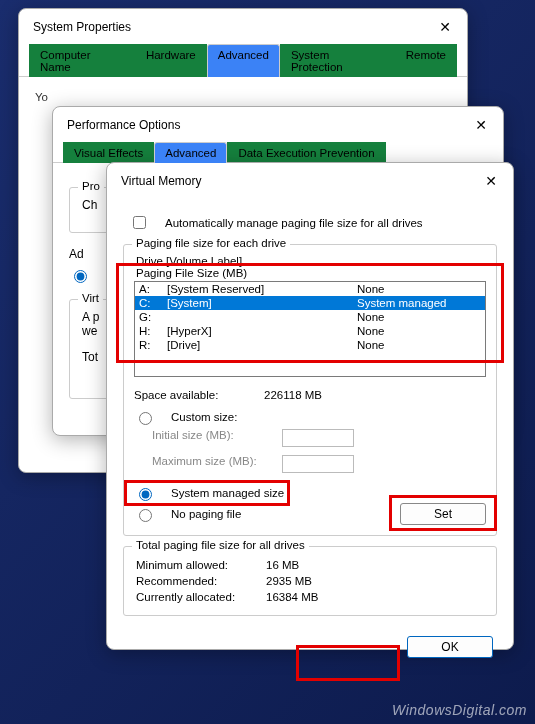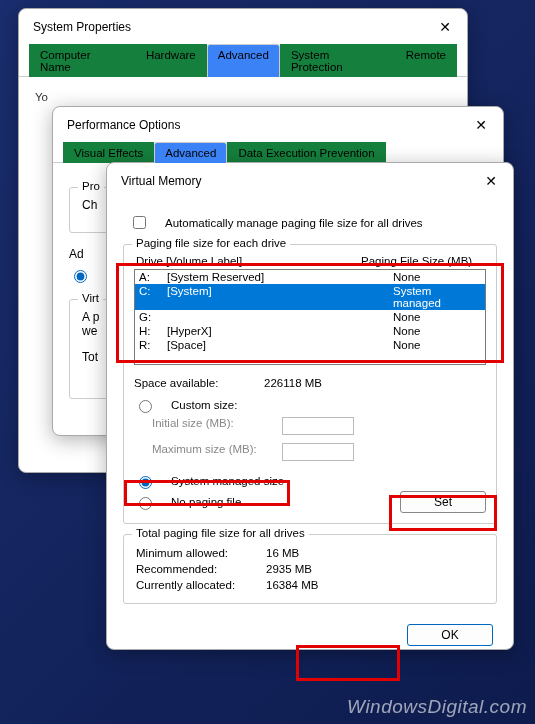--- a/index.html
+++ b/index.html
@@ -96,30 +96,31 @@
     height: 96px;
     width: 100%;
     overflow: hidden;
     background: #fff;
     font-size: 11.5px;
   }
   .drive-header {
     display: flex;
     font-size: 11.5px;
     padding: 0 2px 2px 2px;
+    flex-direction: column;
   }
   .drive-header .col1 { width: 225px; }
   .drive-row {
     display: flex;
     padding: 1px 4px;
   }
   .drive-row.selected { background: #0078d7; color: #fff; }
   .drive-row .c-letter { width: 28px; }
   .drive-row .c-label { width: 190px; }
-  .drive-row .c-size { flex: 1; margin-left: 36px; }
+  .drive-row .c-size { flex: 1; }
   .kv-row { display: flex; padding: 2px 0; font-size: 11.5px; }
   .kv-row .k { width: 130px; }
   .btn {
     background: #fdfdfd;
     border: 1px solid #888;
     border-radius: 3px;
     padding: 3px 16px;
     width: 86px;
     text-align: center;
     font-size: 12px;
@@ -142,21 +143,21 @@
   .hi-red {
     position: absolute;
     border: 3px solid #e30000;
     pointer-events: none;
   }
   .watermark {
     position: absolute;
     right: 8px;
     bottom: 6px;
     color: rgba(255,255,255,0.6);
-    font-size: 19px;
+    font-size: 14px;
     font-style: italic;
     letter-spacing: 0.5px;
   }
 </style>
 </head>
 <body>
 
 <div class="dialog" id="dlg-sys">
   <div class="titlebar">
     <span>System Properties</span>
@@ -237,21 +238,21 @@
             <span class="c-label"></span>
             <span class="c-size">None</span>
           </div>
           <div class="drive-row">
             <span class="c-letter">H:</span>
             <span class="c-label">[HyperX]</span>
             <span class="c-size">None</span>
           </div>
           <div class="drive-row">
             <span class="c-letter">R:</span>
-            <span class="c-label">[Space]</span>
+            <span class="c-label">[Drive]</span>
             <span class="c-size">None</span>
           </div>
         </div>
 
       <div style="height:10px"></div>
       <div class="kv-row">
         <span class="k">Space available:</span>
         <span>226118 MB</span>
       </div>
 

